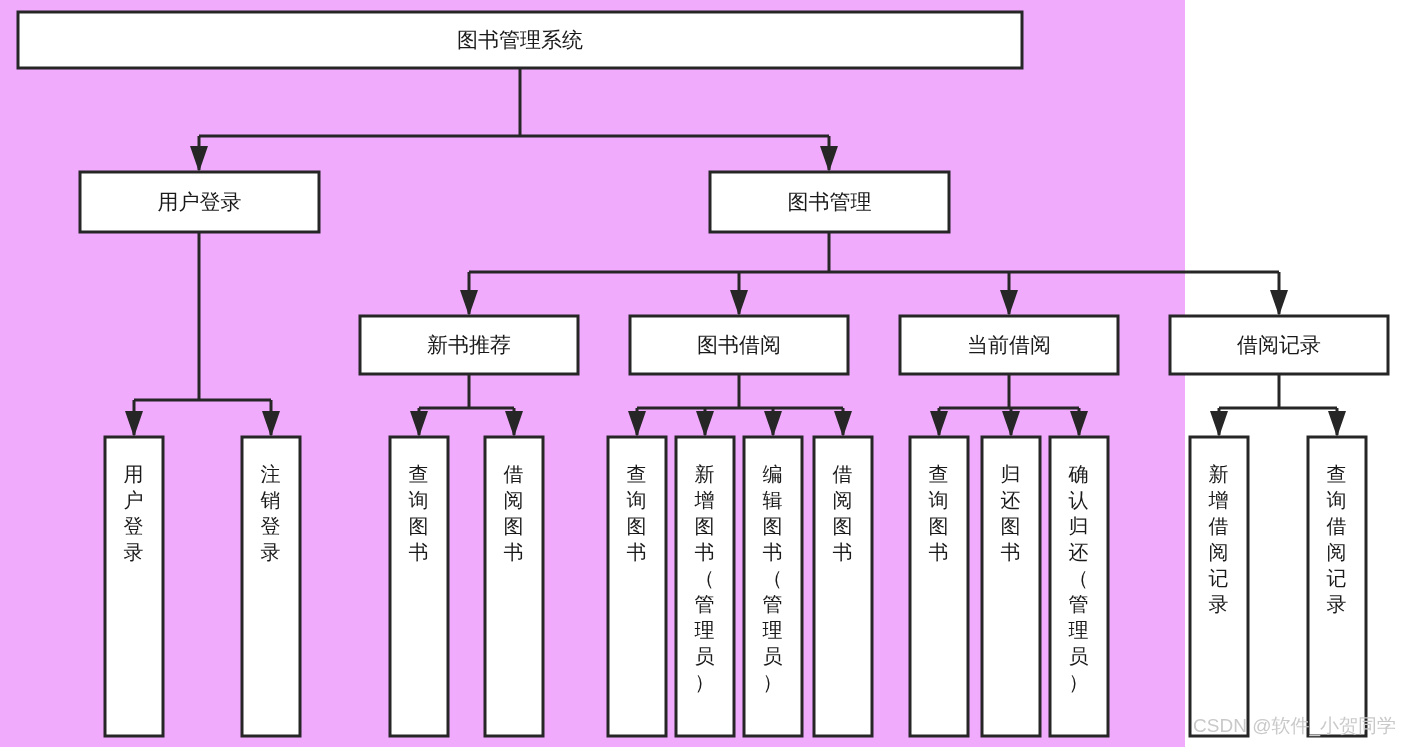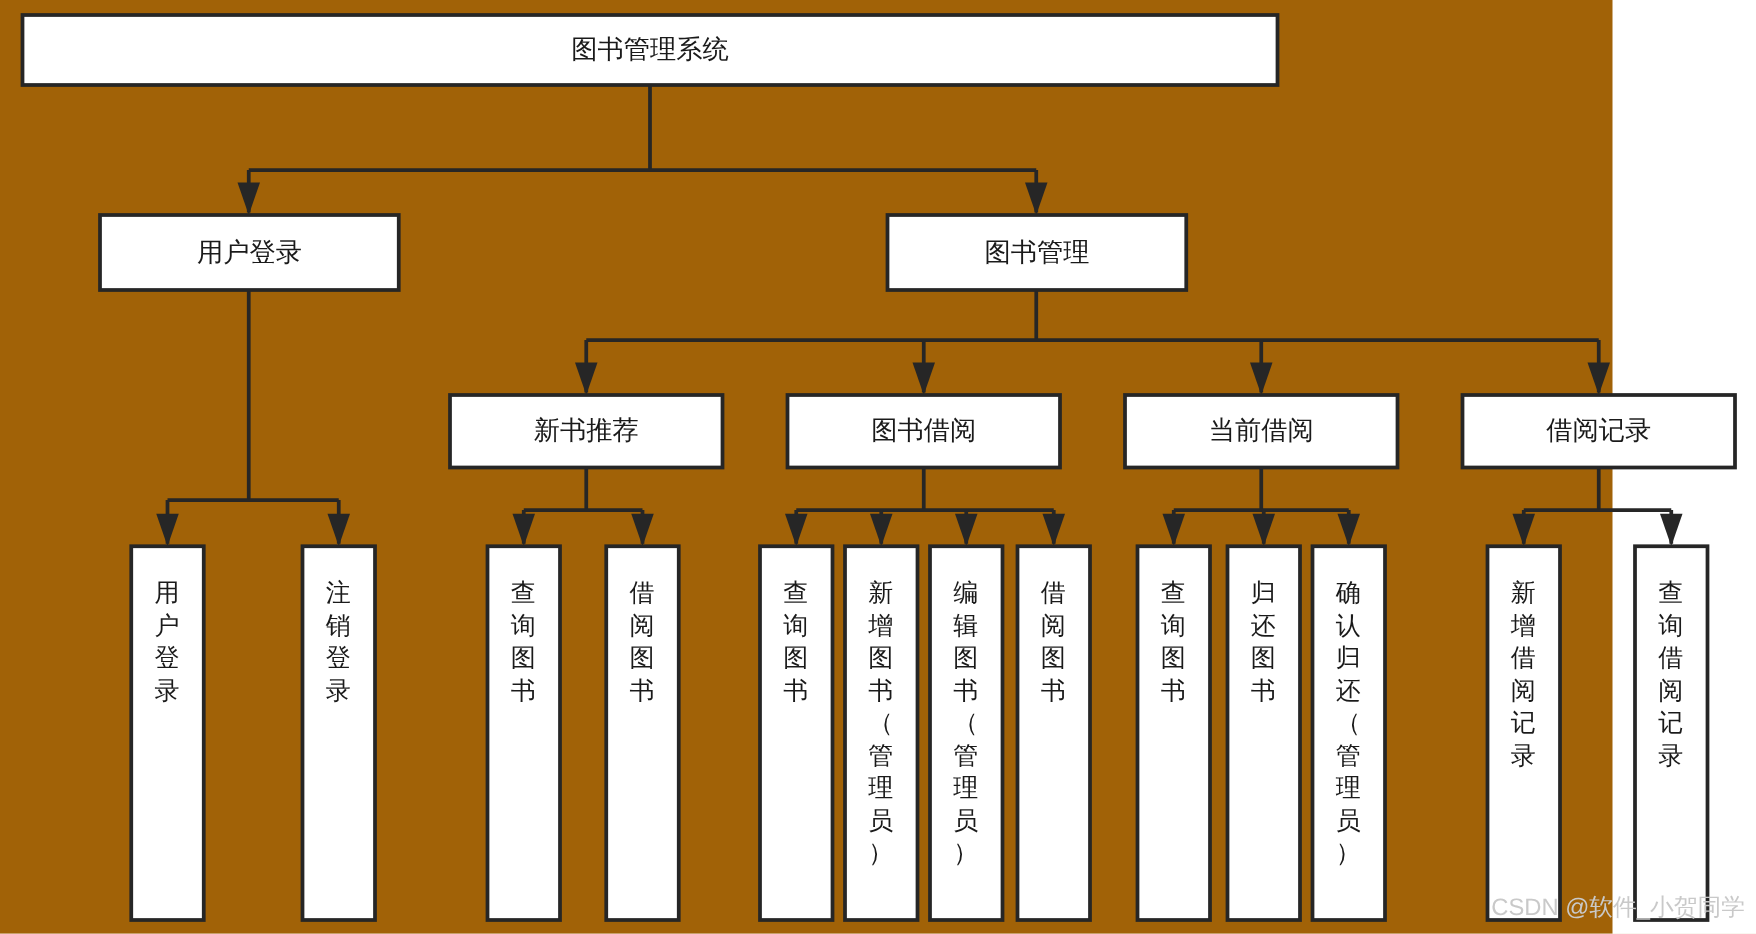--- a/index.html
+++ b/index.html
@@ -9,23 +9,23 @@
     background: #ffffff;
   }
   body {
     width: 1405px;
     height: 747px;
     font-family: "Liberation Sans", "DejaVu Sans", sans-serif;
     overflow: hidden;
   }
   #diagram-root {
     position: relative;
-    width: 1290px;
+    width: 1185px;
     height: 747px;
-    background: #a16207;
+    background: #f0abfc;
   }
   svg.diagram-canvas {
     position: absolute;
     left: 0;
     top: 0;
     width: 1405px;
     height: 747px;
     display: block;
   }
   .node-box {

